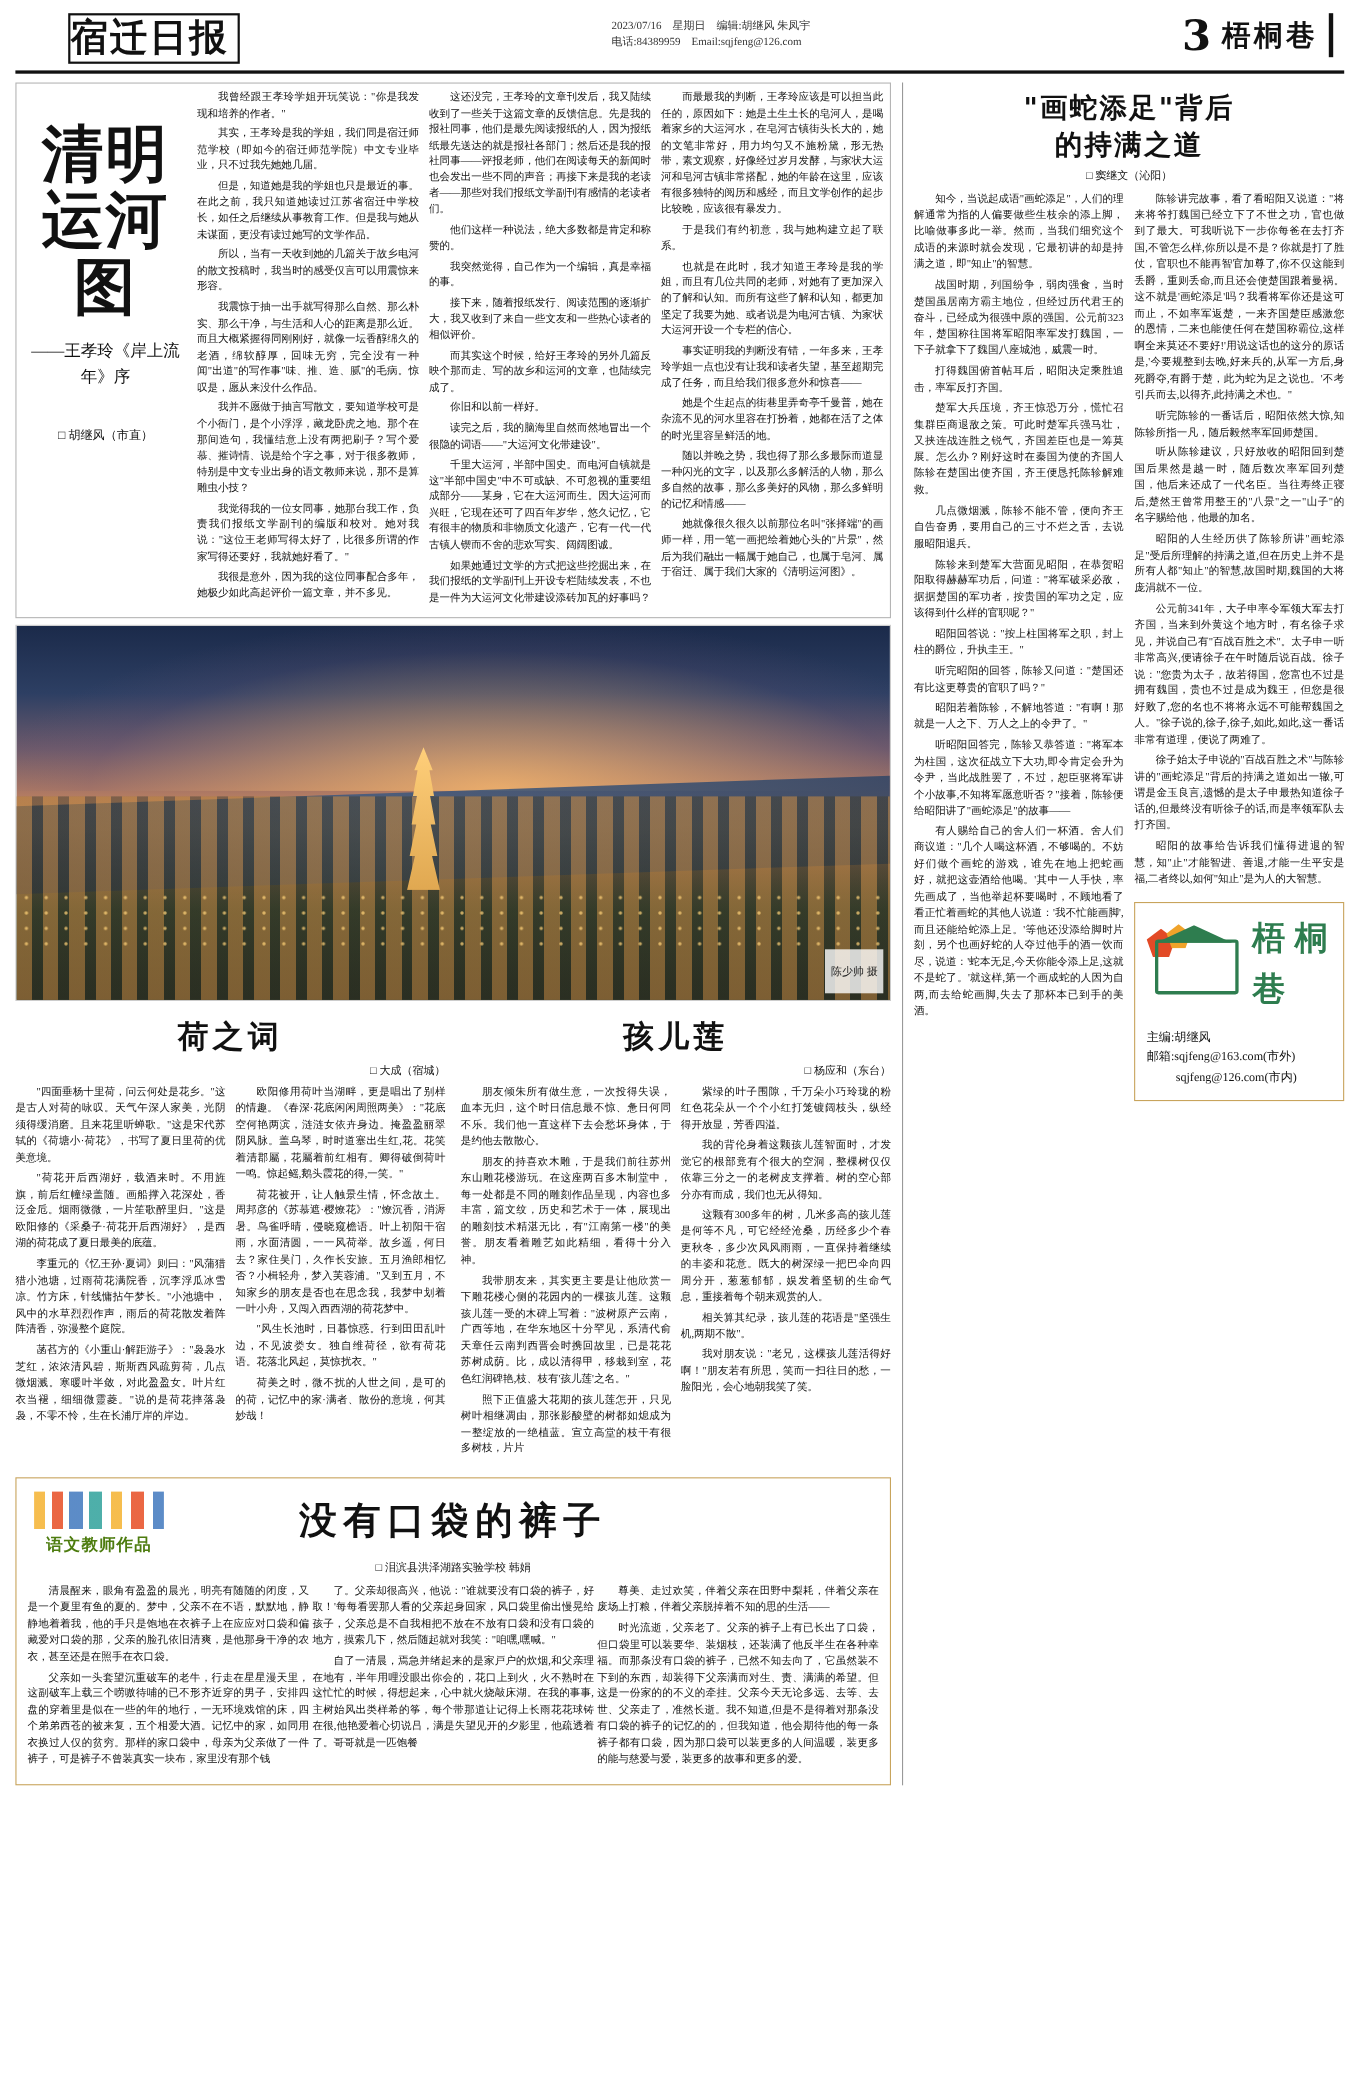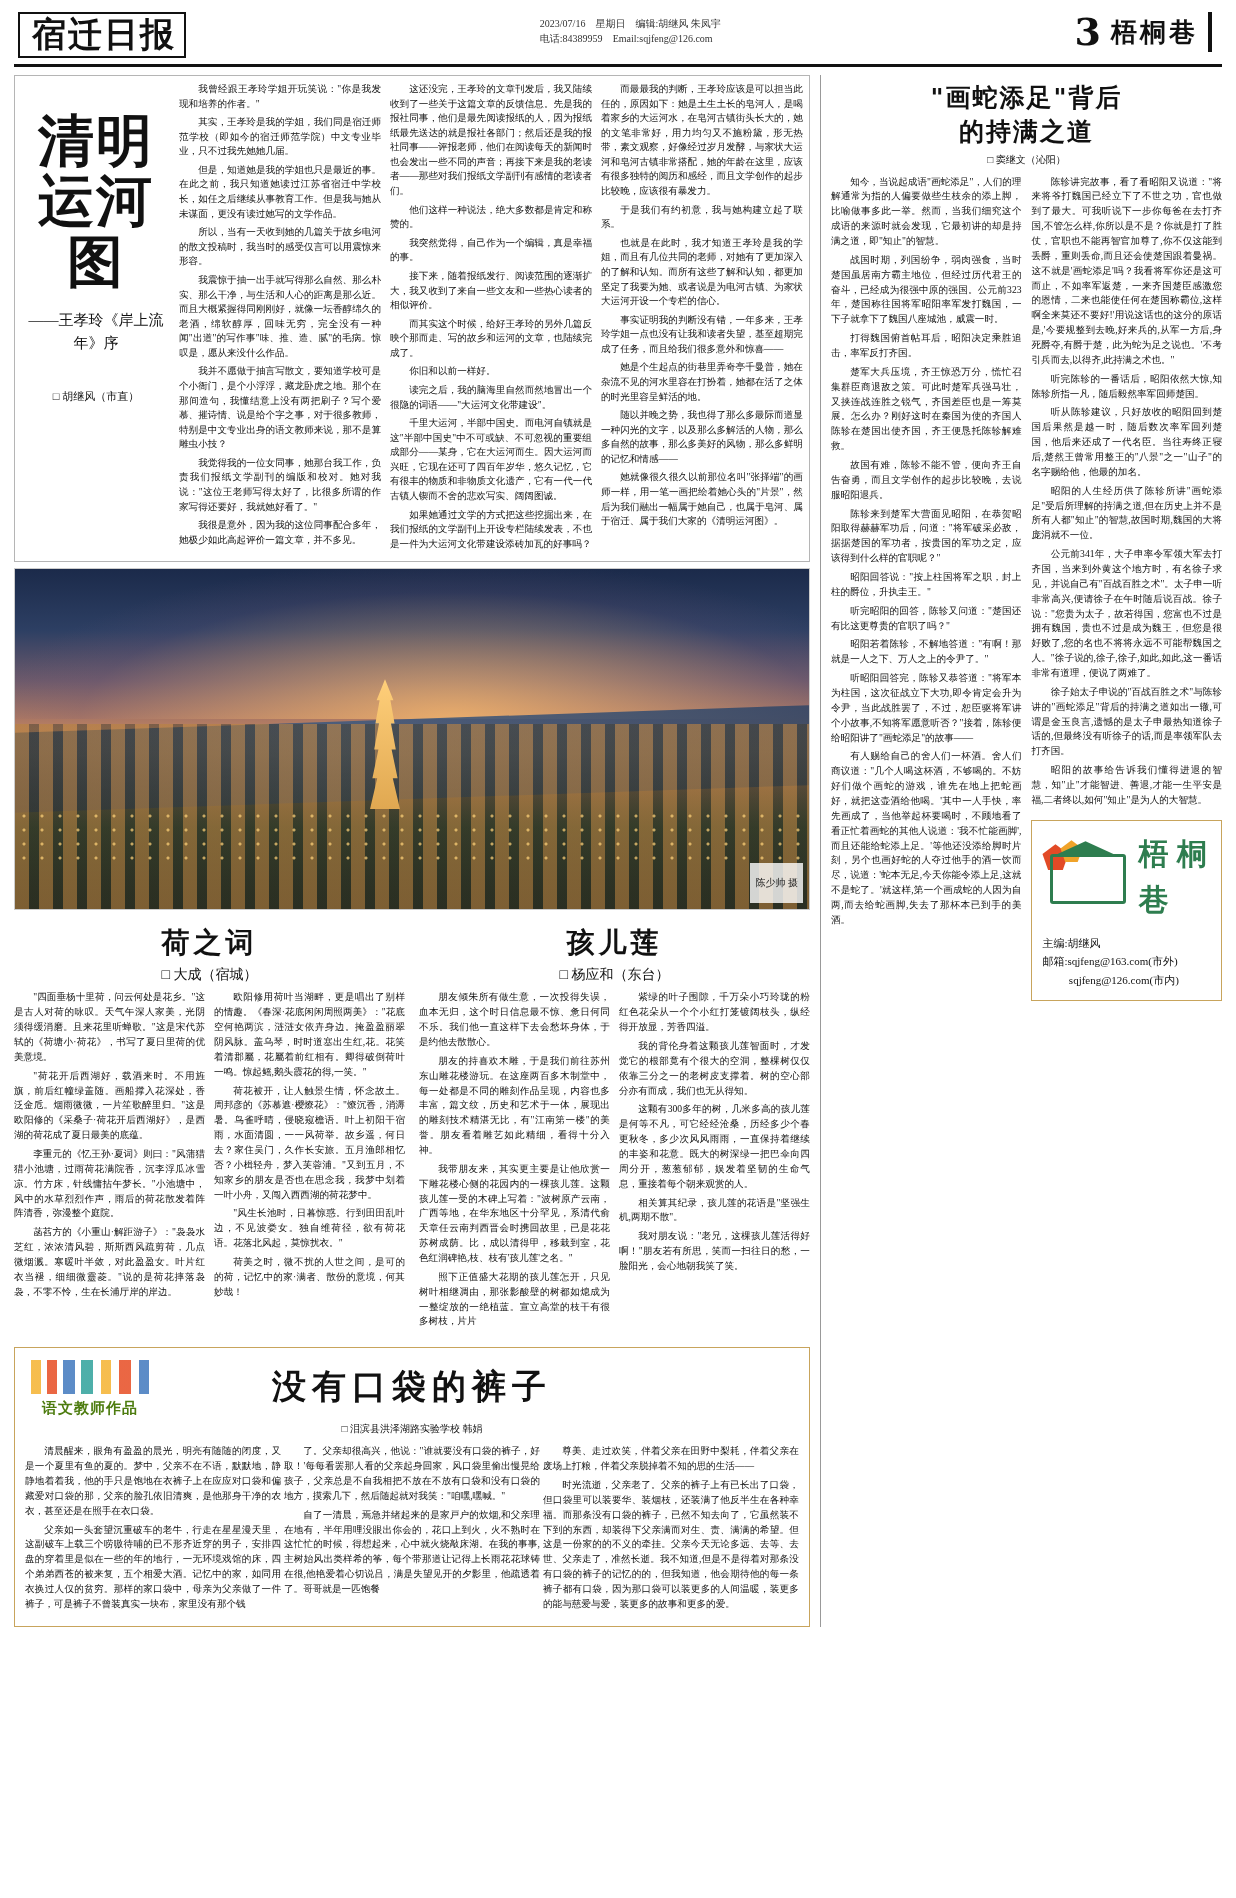--- a/index.html
+++ b/index.html
@@ -1,21 +1,21 @@
 <!DOCTYPE html>
 <html><head>
 <meta charset="utf-8">
 <style>
   html,body{margin:0;padding:0;background:#fff;}
   body{width:1236px;height:1898px;font-family:"Liberation Serif",serif;color:#111;}
   .page{position:relative;width:1236px;height:1898px;background:#fff;box-sizing:border-box;padding:0 14px;}
 
   
   .masthead{display:flex;align-items:flex-start;justify-content:space-between;padding:12px 4px 6px 4px;border-bottom:3px solid #111;}
-  .mh-logo{font-family:"DejaVu Serif",serif;font-weight:bold;font-size:34px;letter-spacing:2px;color:#111;border:2px solid #111;padding:3px 8px 5px 12px;line-height:1;}
+  .mh-logo{font-family:"DejaVu Serif",serif;font-weight:bold;font-size:34px;letter-spacing:2px;color:#111;border:2px solid #111;padding:3px 8px 5px 0;line-height:1;margin-left:44px;}
   .mh-mid{flex:1;display:flex;justify-content:center;align-items:flex-start;padding-top:4px;}
   .mh-meta{font-size:10px;line-height:1.5;color:#333;text-align:left;}
   .mh-right{display:flex;align-items:center;gap:10px;padding-right:6px;}
   .mh-pageno{font-size:38px;font-weight:bold;font-family:"DejaVu Serif",serif;line-height:1;}
   .mh-section{font-size:26px;font-weight:bold;letter-spacing:3px;}
   .mh-bar{width:4px;height:40px;background:#111;}
 
   
   .body-grid{display:flex;gap:10px;margin-top:8px;}
   .left-zone{width:806px;}
@@ -41,21 +41,21 @@
      linear-gradient(rgba(60,70,45,.2),rgba(25,35,25,.85));}
   .hero .lamps{position:absolute;left:0;right:0;bottom:40px;height:60px;
      background-image:radial-gradient(circle, rgba(255,210,120,.9) 1px, rgba(255,210,120,0) 2px);
      background-size:18px 14px;opacity:.8;}
   .hero .credit{position:absolute;right:6px;bottom:6px;background:rgba(255,255,255,.8);font-size:10px;padding:13px 5px;color:#222;}
 
   
   .two-up{display:flex;gap:14px;margin-top:12px;}
   .art{flex:1;}
   .art-h{font-size:28px;font-weight:bold;text-align:center;letter-spacing:4px;margin:2px 0 4px 0;font-family:"DejaVu Serif",serif;}
-  .art-by{font-size:14px;text-align:center;margin-bottom:6px;}
+  .art-by{font-size:10px;text-align:right;margin-bottom:6px;}
   .art-cols{display:flex;gap:9px;}
   .art-cols .c{flex:1;font-size:9.6px;line-height:1.55;text-align:justify;}
   .art-cols .c p{margin:0 0 4px 0;text-indent:2em;}
 
   
   .bottom-box{margin-top:14px;border:1px solid #c8a45c;padding:8px 10px 10px 10px;position:relative;}
   .bb-head{display:flex;align-items:center;gap:14px;}
   .bb-badge{width:130px;height:62px;flex:0 0 130px;border-radius:4px;background:#fff;position:relative;}
   .bb-badge .sky{position:absolute;left:6px;top:4px;width:118px;height:34px;background:
      linear-gradient(90deg,#f5b63b 0 10px,transparent 10px 16px,#e8562f 16px 26px,transparent 26px 32px,#4a7fc1 32px 44px,transparent 44px 50px,#3aa6a0 50px 62px,transparent 62px 70px,#f5b63b 70px 80px,transparent 80px 88px,#e8562f 88px 100px,transparent 100px 108px,#4a7fc1 108px 118px);
@@ -241,21 +241,21 @@
     <div class="right-zone">
       <div class="r-title" style="white-space:pre-line">"画蛇添足"背后
 的持满之道</div>
       <div class="r-by">□ 窦继文（沁阳）</div>
       <div class="r-cols">
         <div class="c">
           <p>知今，当说起成语"画蛇添足"，人们的理解通常为指的人偏要做些生枝余的添上脚，比喻做事多此一举。然而，当我们细究这个成语的来源时就会发现，它最初讲的却是持满之道，即"知止"的智慧。</p>
           <p>战国时期，列国纷争，弱肉强食，当时楚国虽居南方霸主地位，但经过历代君王的奋斗，已经成为很强中原的强国。公元前323年，楚国称往国将军昭阳率军发打魏国，一下子就拿下了魏国八座城池，威震一时。</p>
           <p>打得魏国俯首帖耳后，昭阳决定乘胜追击，率军反打齐国。</p>
           <p>楚军大兵压境，齐王惊恐万分，慌忙召集群臣商退敌之策。可此时楚军兵强马壮，又挟连战连胜之锐气，齐国差臣也是一筹莫展。怎么办？刚好这时在秦国为使的齐国人陈轸在楚国出使齐国，齐王便恳托陈轸解难救。</p>
-          <p>故国有难，陈轸不能不管，便向齐王自告奋勇，而且文学创作的起步比较晚，去说服昭阳退兵。</p>
+          <p>几点微烟溅，陈轸不能不管，便向齐王自告奋勇，要用自己的三寸不烂之舌，去说服昭阳退兵。</p>
           <p>陈轸来到楚军大营面见昭阳，在恭贺昭阳取得赫赫军功后，问道："将军破采必敌，据据楚国的军功者，按贵国的军功之定，应该得到什么样的官职呢？"</p>
           <p>昭阳回答说："按上柱国将军之职，封上柱的爵位，升执圭王。"</p>
           <p>听完昭阳的回答，陈轸又问道："楚国还有比这更尊贵的官职了吗？"</p>
           <p>昭阳若着陈轸，不解地答道："有啊！那就是一人之下、万人之上的令尹了。"</p>
           <p>听昭阳回答完，陈轸又恭答道："将军本为柱国，这次征战立下大功,即令肯定会升为令尹，当此战胜罢了，不过，恕臣驱将军讲个小故事,不知将军愿意听否？"接着，陈轸便给昭阳讲了"画蛇添足"的故事——</p>
           <p>有人赐给自己的舍人们一杯酒。舍人们商议道："几个人喝这杯酒，不够喝的。不妨好们做个画蛇的游戏，谁先在地上把蛇画好，就把这壶酒给他喝。'其中一人手快，率先画成了，当他举起杯要喝时，不顾地看了看正忙着画蛇的其他人说道：'我不忙能画脚',而且还能给蛇添上足。'等他还没添给脚时片刻，另个也画好蛇的人夺过他手的酒一饮而尽，说道：'蛇本无足,今天你能令添上足,这就不是蛇了。'就这样,第一个画成蛇的人因为自两,而去给蛇画脚,失去了那杯本已到手的美酒。</p>
         </div>
         <div class="c">
           <p>陈轸讲完故事，看了看昭阳又说道："将来将爷打魏国已经立下了不世之功，官也做到了最大。可我听说下一步你每爸在去打齐国,不管怎么样,你所以是不是？你就是打了胜仗，官职也不能再智官加尊了,你不仅这能到丢爵，重则丢命,而且还会使楚国跟着曼祸。这不就是'画蛇添足'吗？我看将军你还是这可而止，不如率军返楚，一来齐国楚臣感激您的恩情，二来也能使任何在楚国称霸位,这样啊全来莫还不要好!'用说这话也的这分的原话是,'今要规整到去晚,好来兵的,从军一方后,身死爵夺,有爵于楚，此为蛇为足之说也。'不考引兵而去,以得齐,此持满之术也。"</p>
           <p>听完陈轸的一番话后，昭阳依然大惊,知陈轸所指一凡，随后毅然率军回师楚国。</p>

